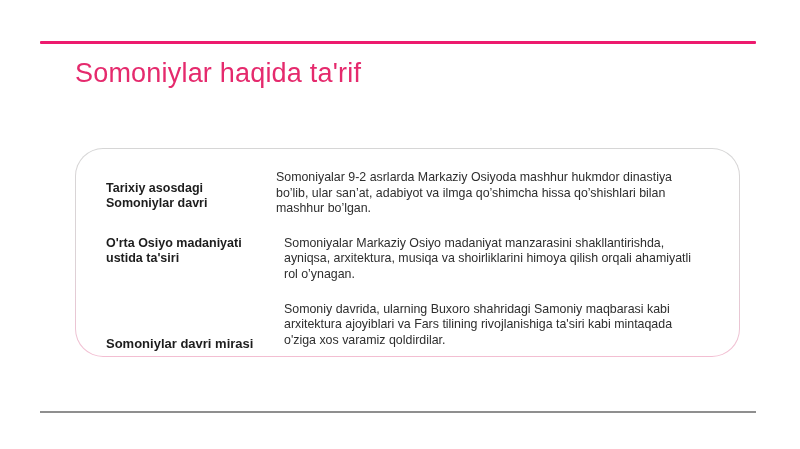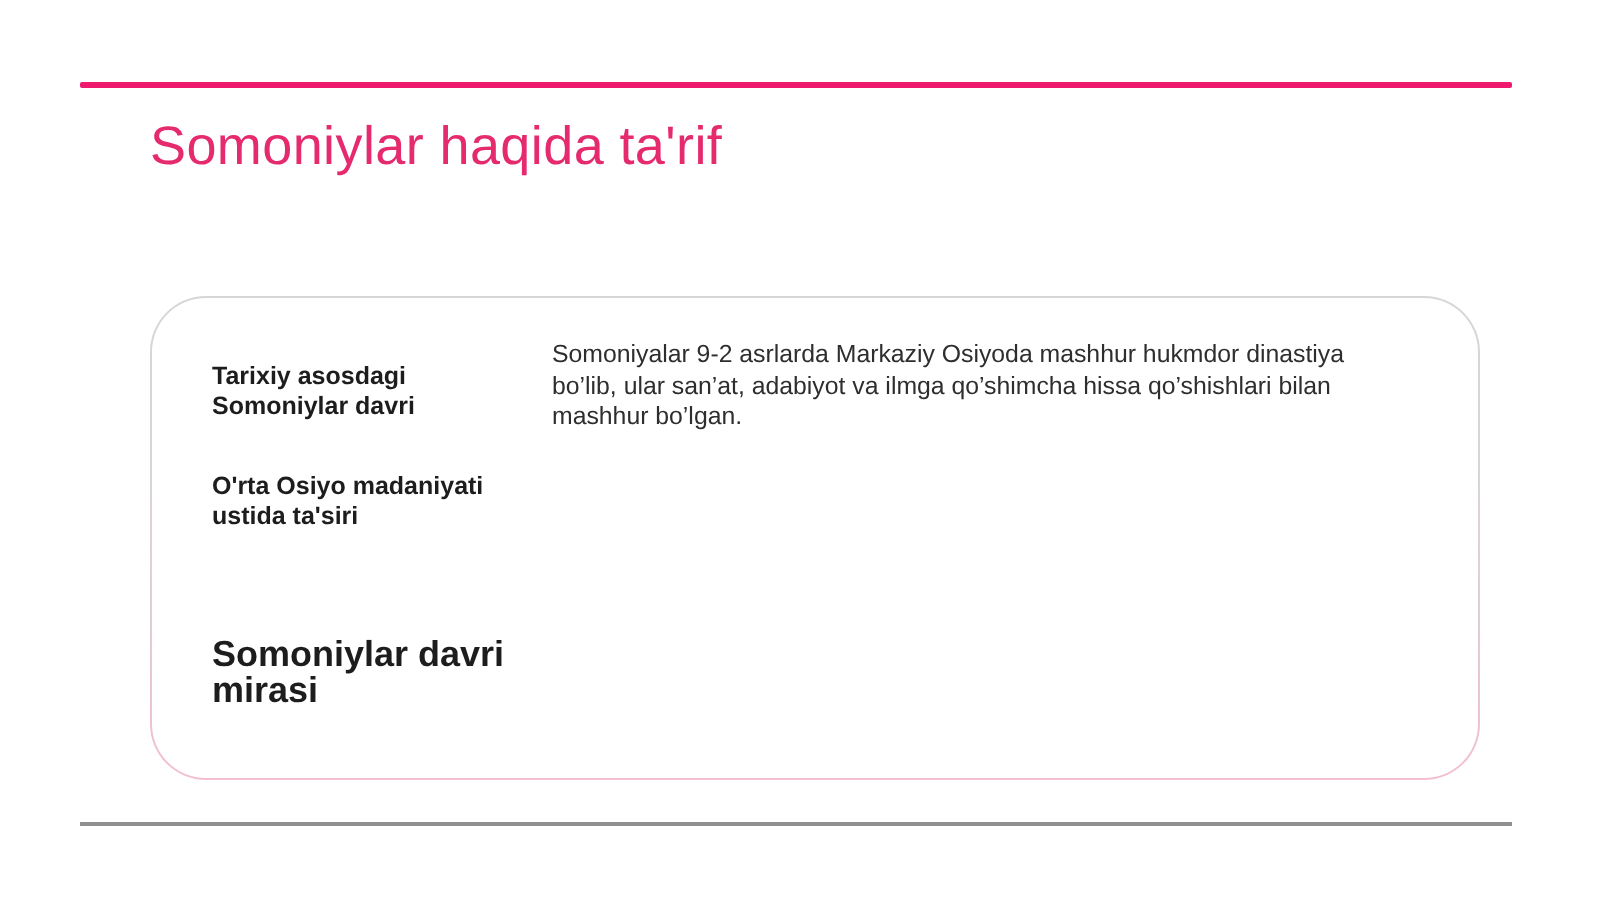--- a/index.html
+++ b/index.html
@@ -27,21 +27,21 @@
     font-weight: 400;
     letter-spacing: 0.2px;
     color: #E52A6D;
     white-space: nowrap;
     margin-left: 35px;
   }
 
   .info-card {
     position: absolute;
     left: 75px; top: 148px;
-    width: 665px; height: 242px;
+    width: 665px; height: 209px;
     border-radius: 28px;
     padding: 1px;
     background: linear-gradient(180deg, #d6d6d6 0%, #dcd2d6 55%, #f3bed2 100%);
   }
   .info-card-inner {
     width: 100%; height: 100%;
     background: #ffffff;
     border-radius: 27px;
     padding: 21px 30px 0 30px;
   }
@@ -51,21 +51,21 @@
     width: 188px;
     flex-shrink: 0;
     font-weight: 700;
     font-size: 12.5px;
     line-height: 15px;
     color: #1d1d1d;
     padding-right: 18px;
   }
   .row-1 .row-label { margin-top: 11px; max-width: 170px; }
   .row-2 .row-label { max-width: 178px; }
-  .row-3 .row-label { margin-top: 33px; font-size: 18px; line-height: 18px; max-width: 178px; }
+  .row-3 .row-label { margin-top: 33px; font-size: 13px; line-height: 18px; max-width: 178px; }
   .row-text {
     width: 418px;
     font-size: 12.4px;
     line-height: 15.6px;
     color: #2e2e2e;
   }
 
   .bottom-line {
     position: absolute;
     left: 40px; top: 411px;
@@ -85,24 +85,26 @@
   <div class="info-card">
     <div class="info-card-inner">
 
       <div class="row row-1">
         <div class="row-label">Tarixiy asosdagi Somoniylar davri</div>
         <div class="row-text">Somoniyalar 9-2 asrlarda Markaziy Osiyoda mashhur hukmdor dinastiya bo’lib, ular san’at, adabiyot va ilmga qo’shimcha hissa qo’shishlari bilan mashhur bo’lgan.</div>
       </div>
 
       <div class="row row-2">
         <div class="row-label">O'rta Osiyo madaniyati ustida ta'siri</div>
+        <div class="row-text">Somoniyalar Markaziy Osiyo madaniyat manzarasini shakllantirishda, ayniqsa, arxitektura, musiqa va shoirliklarini himoya qilish orqali ahamiyatli rol o’ynagan.</div>
       </div>
 
       <div class="row row-3">
         <div class="row-label">Somoniylar davri mirasi</div>
+        <div class="row-text">Somoniy davrida, ularning Buxoro shahridagi Samoniy maqbarasi kabi arxitektura ajoyiblari va Fars tilining rivojlanishiga ta'siri kabi mintaqada o'ziga xos varamiz qoldirdilar.</div>
       </div>
 
     </div>
   </div>
 
   <div class="bottom-line"></div>
 
 </div>
 
 </body></html>

